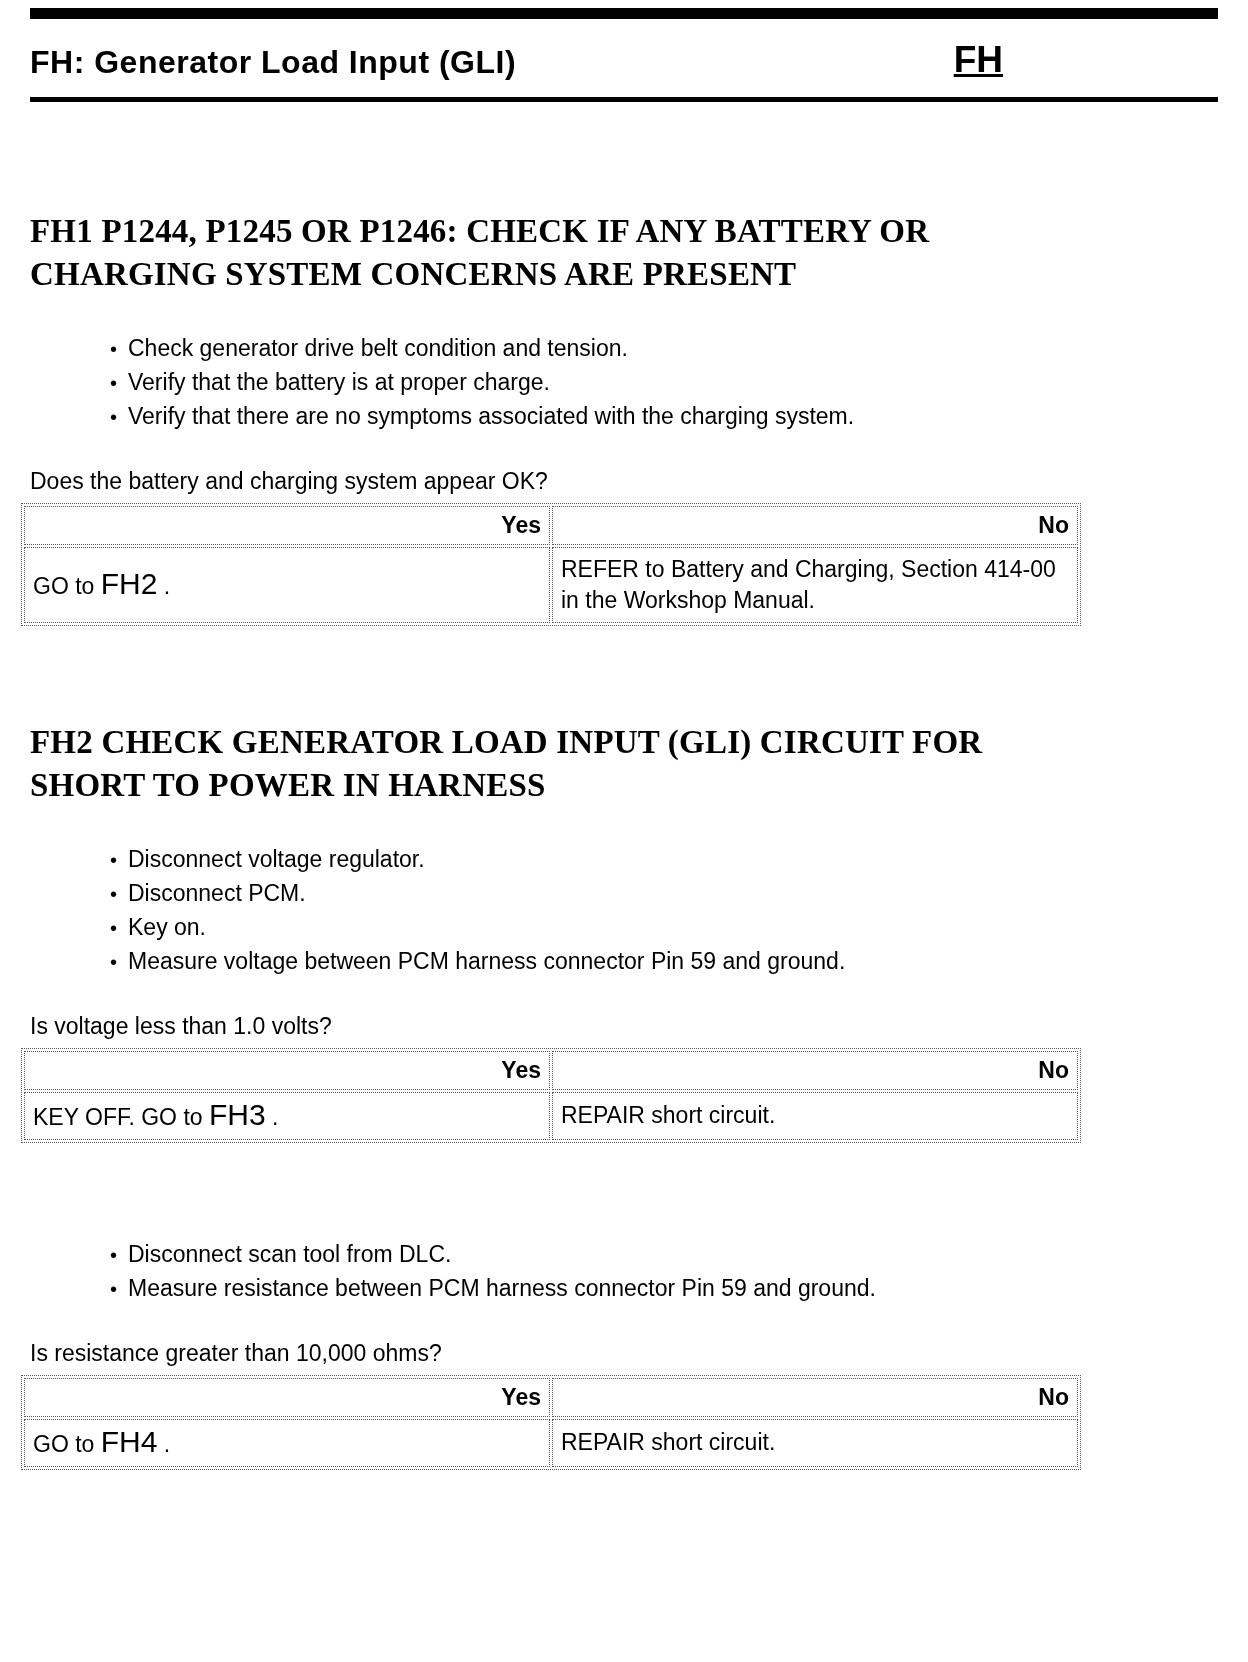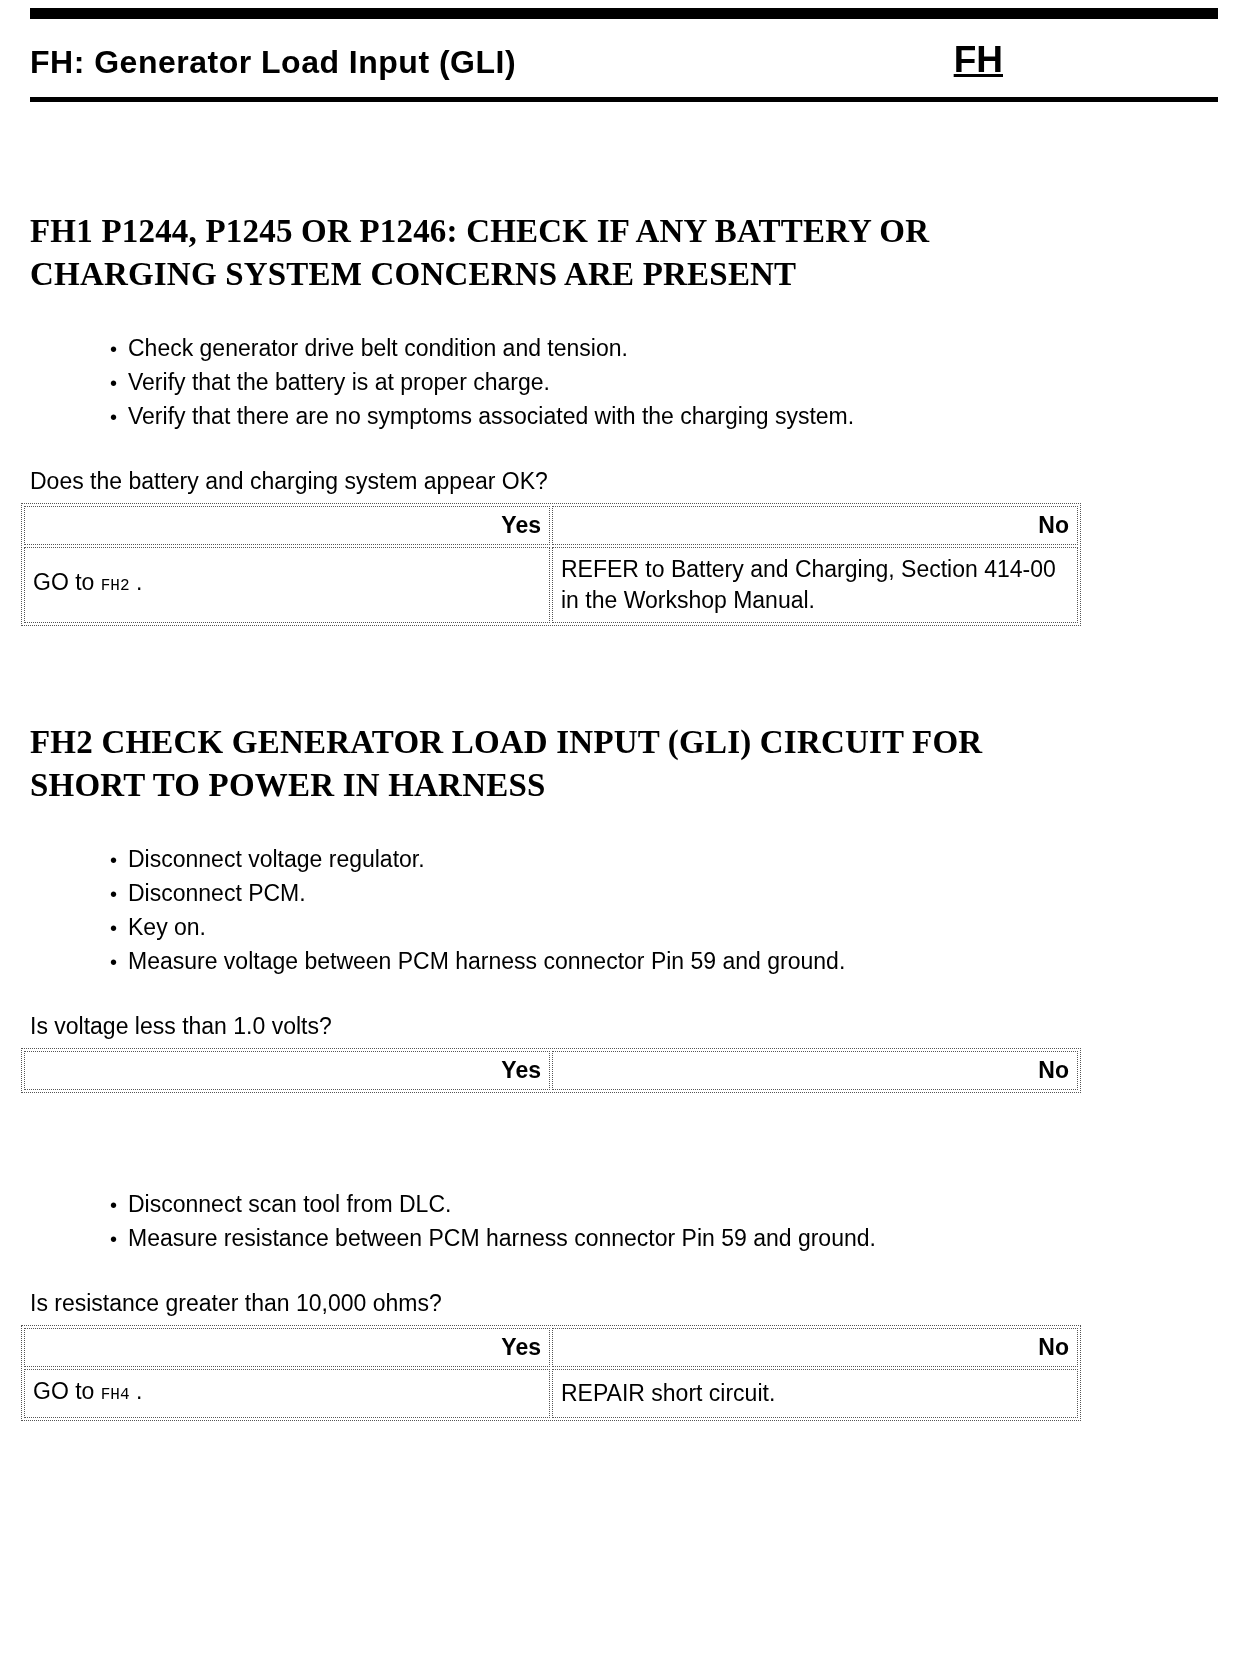--- a/index.html
+++ b/index.html
@@ -107,22 +107,22 @@
     text-align: left;
     vertical-align: middle;
     padding: 6px 8px;
     line-height: 31px;
   }
   td.yes-cell {
     padding-top: 12px;
     padding-bottom: 12px;
   }
   .ref {
-    font-family: Liberation Mono, monospace;
-    font-size: 16px;
+    font-family: Liberation Sans, sans-serif;
+    font-size: 30px;
     margin-top: 46px;
   }
 </style>
 </head>
 <body>
 
 <div class="page">
 
   <div class="top-bar"></div>
 
@@ -186,20 +186,24 @@
             <span>Measure voltage between PCM harness connector Pin 59 and ground.</span>
           </li>
       </ul>
       <p class="question">Is voltage less than 1.0 volts?</p>
       <table class="decision-table">
         <tbody>
           <tr>
             <th>Yes</th>
             <th>No</th>
           </tr>
+          <tr>
+            <td class="yes-cell"><span>KEY OFF. GO to </span><span class="ref">FH3</span><span> .</span></td>
+            <td>REPAIR short circuit.</td>
+          </tr>
         </tbody>
       </table>
     </section>
 
     <section class="test-section">
       <ul class="bullet-list">
         <li>
             <span class="dot">•</span>
             <span>Disconnect scan tool from DLC.</span>
           </li>

